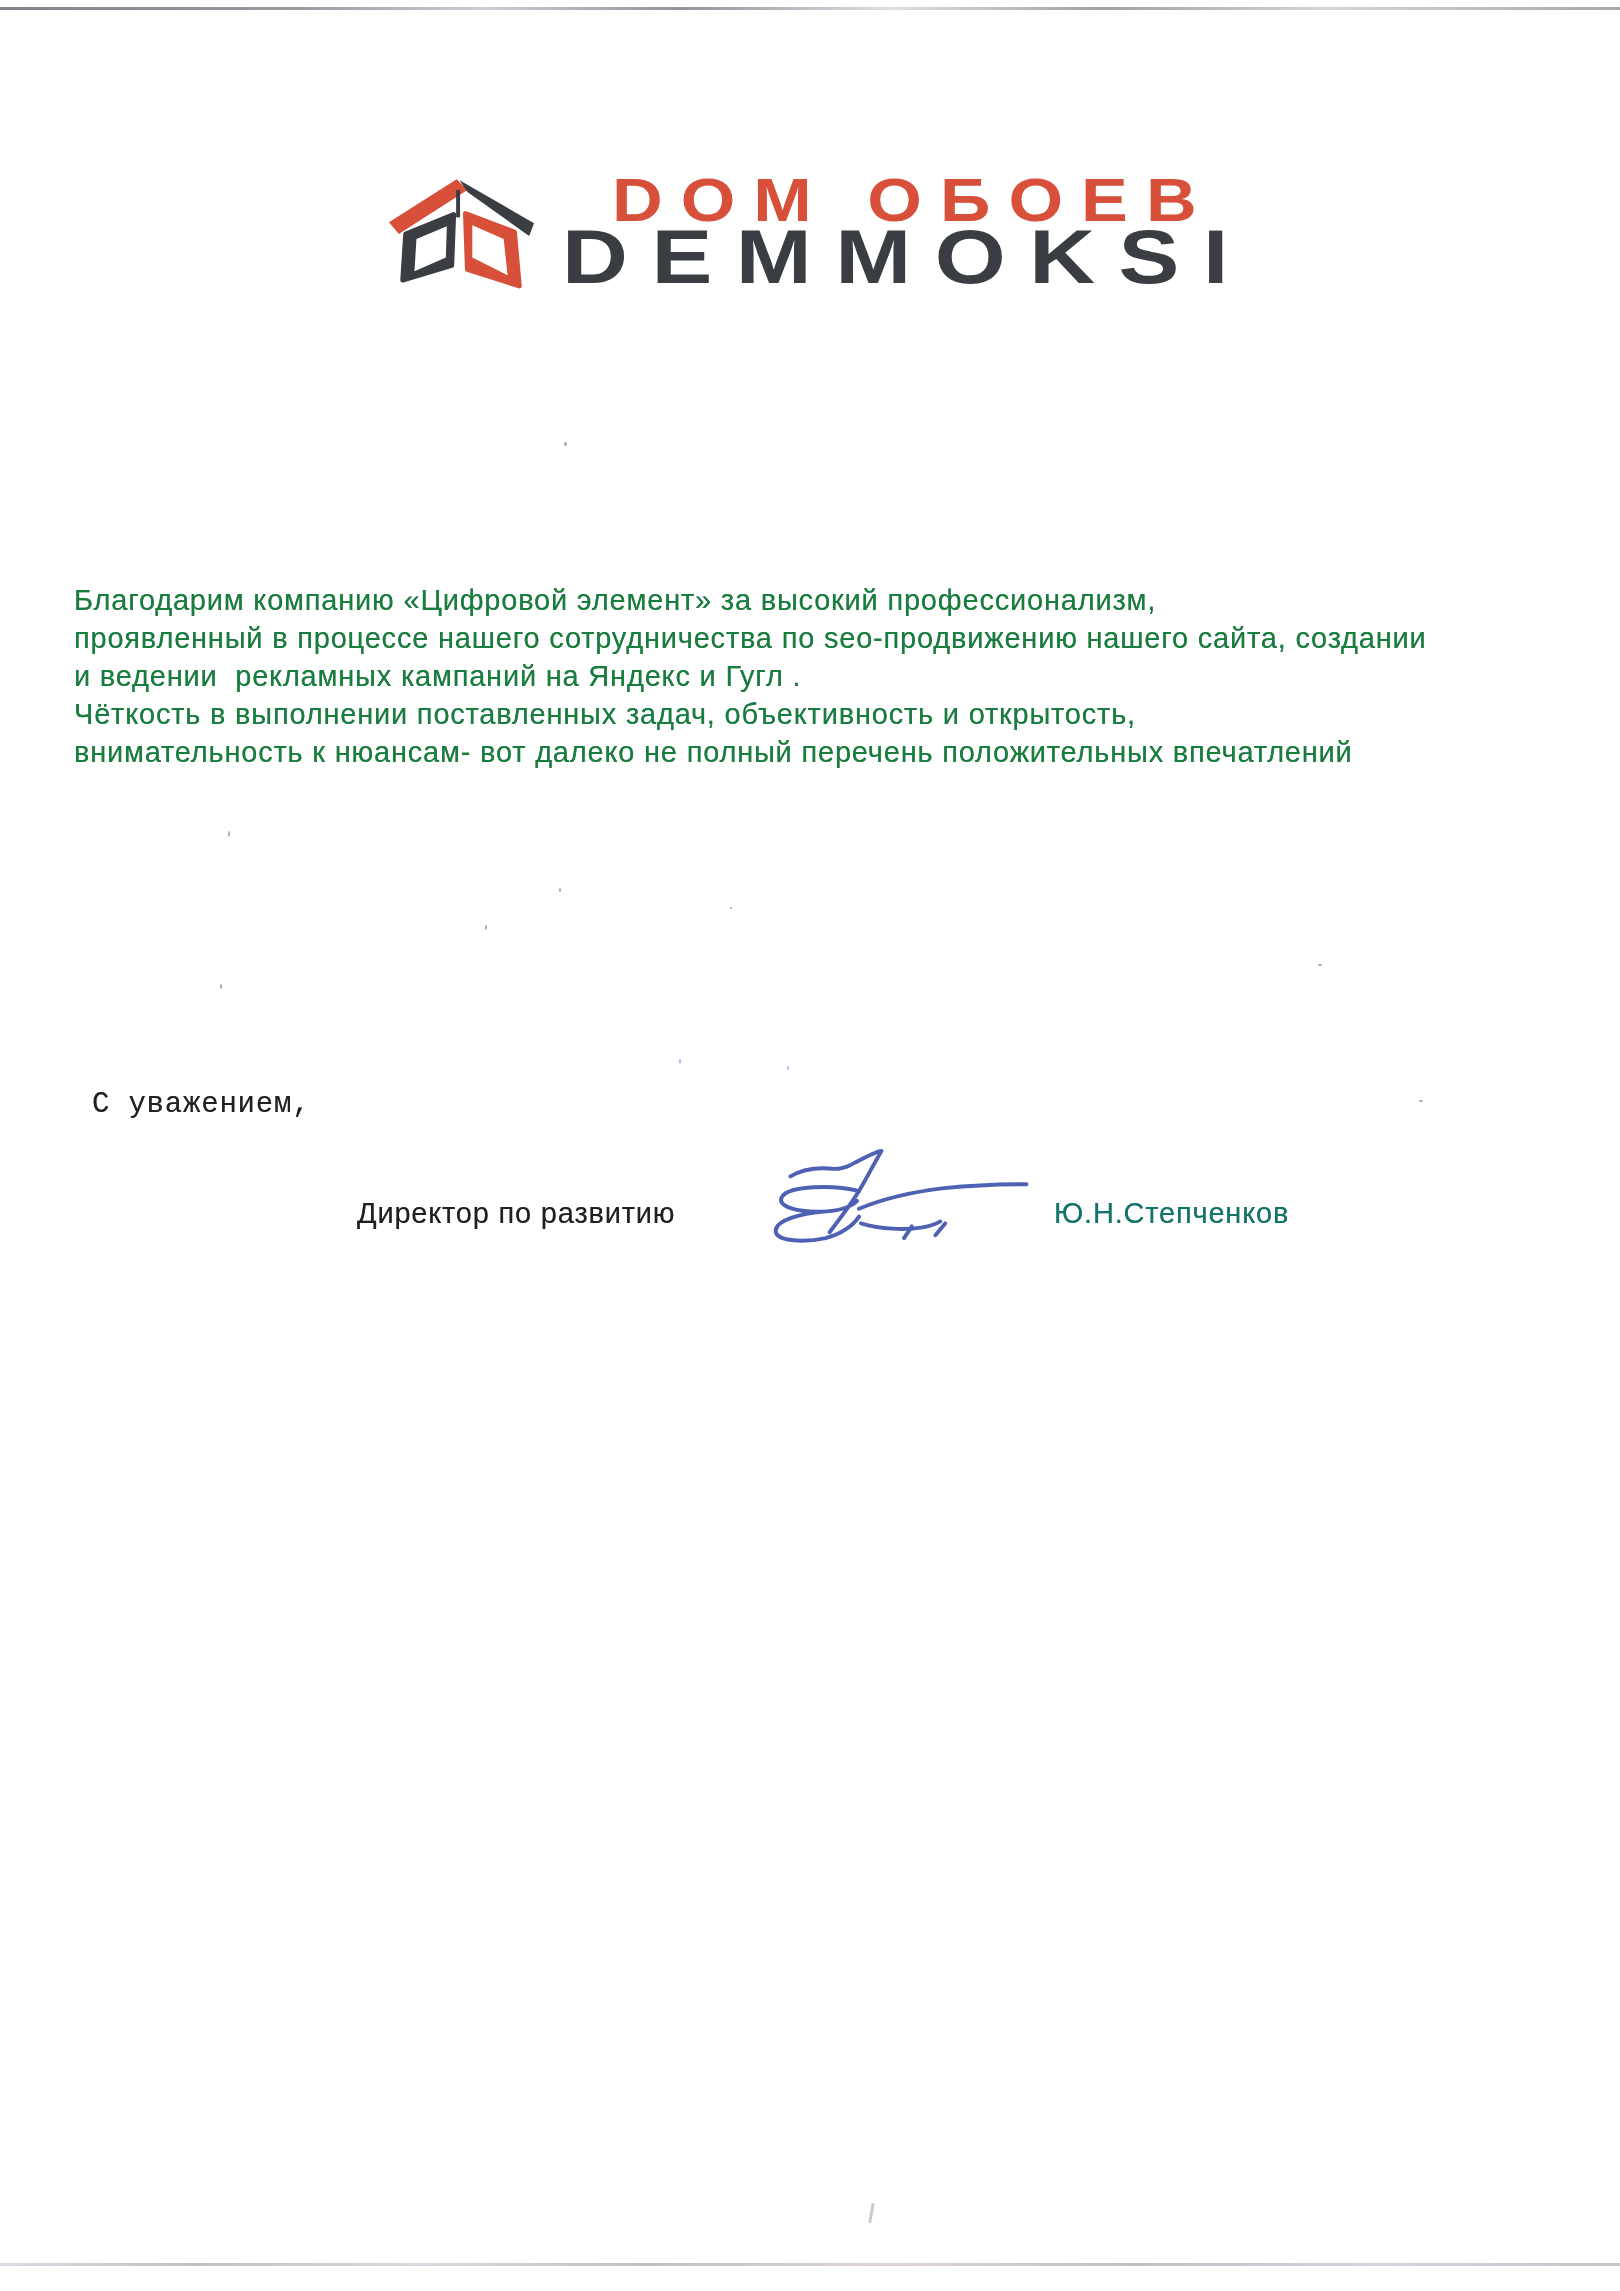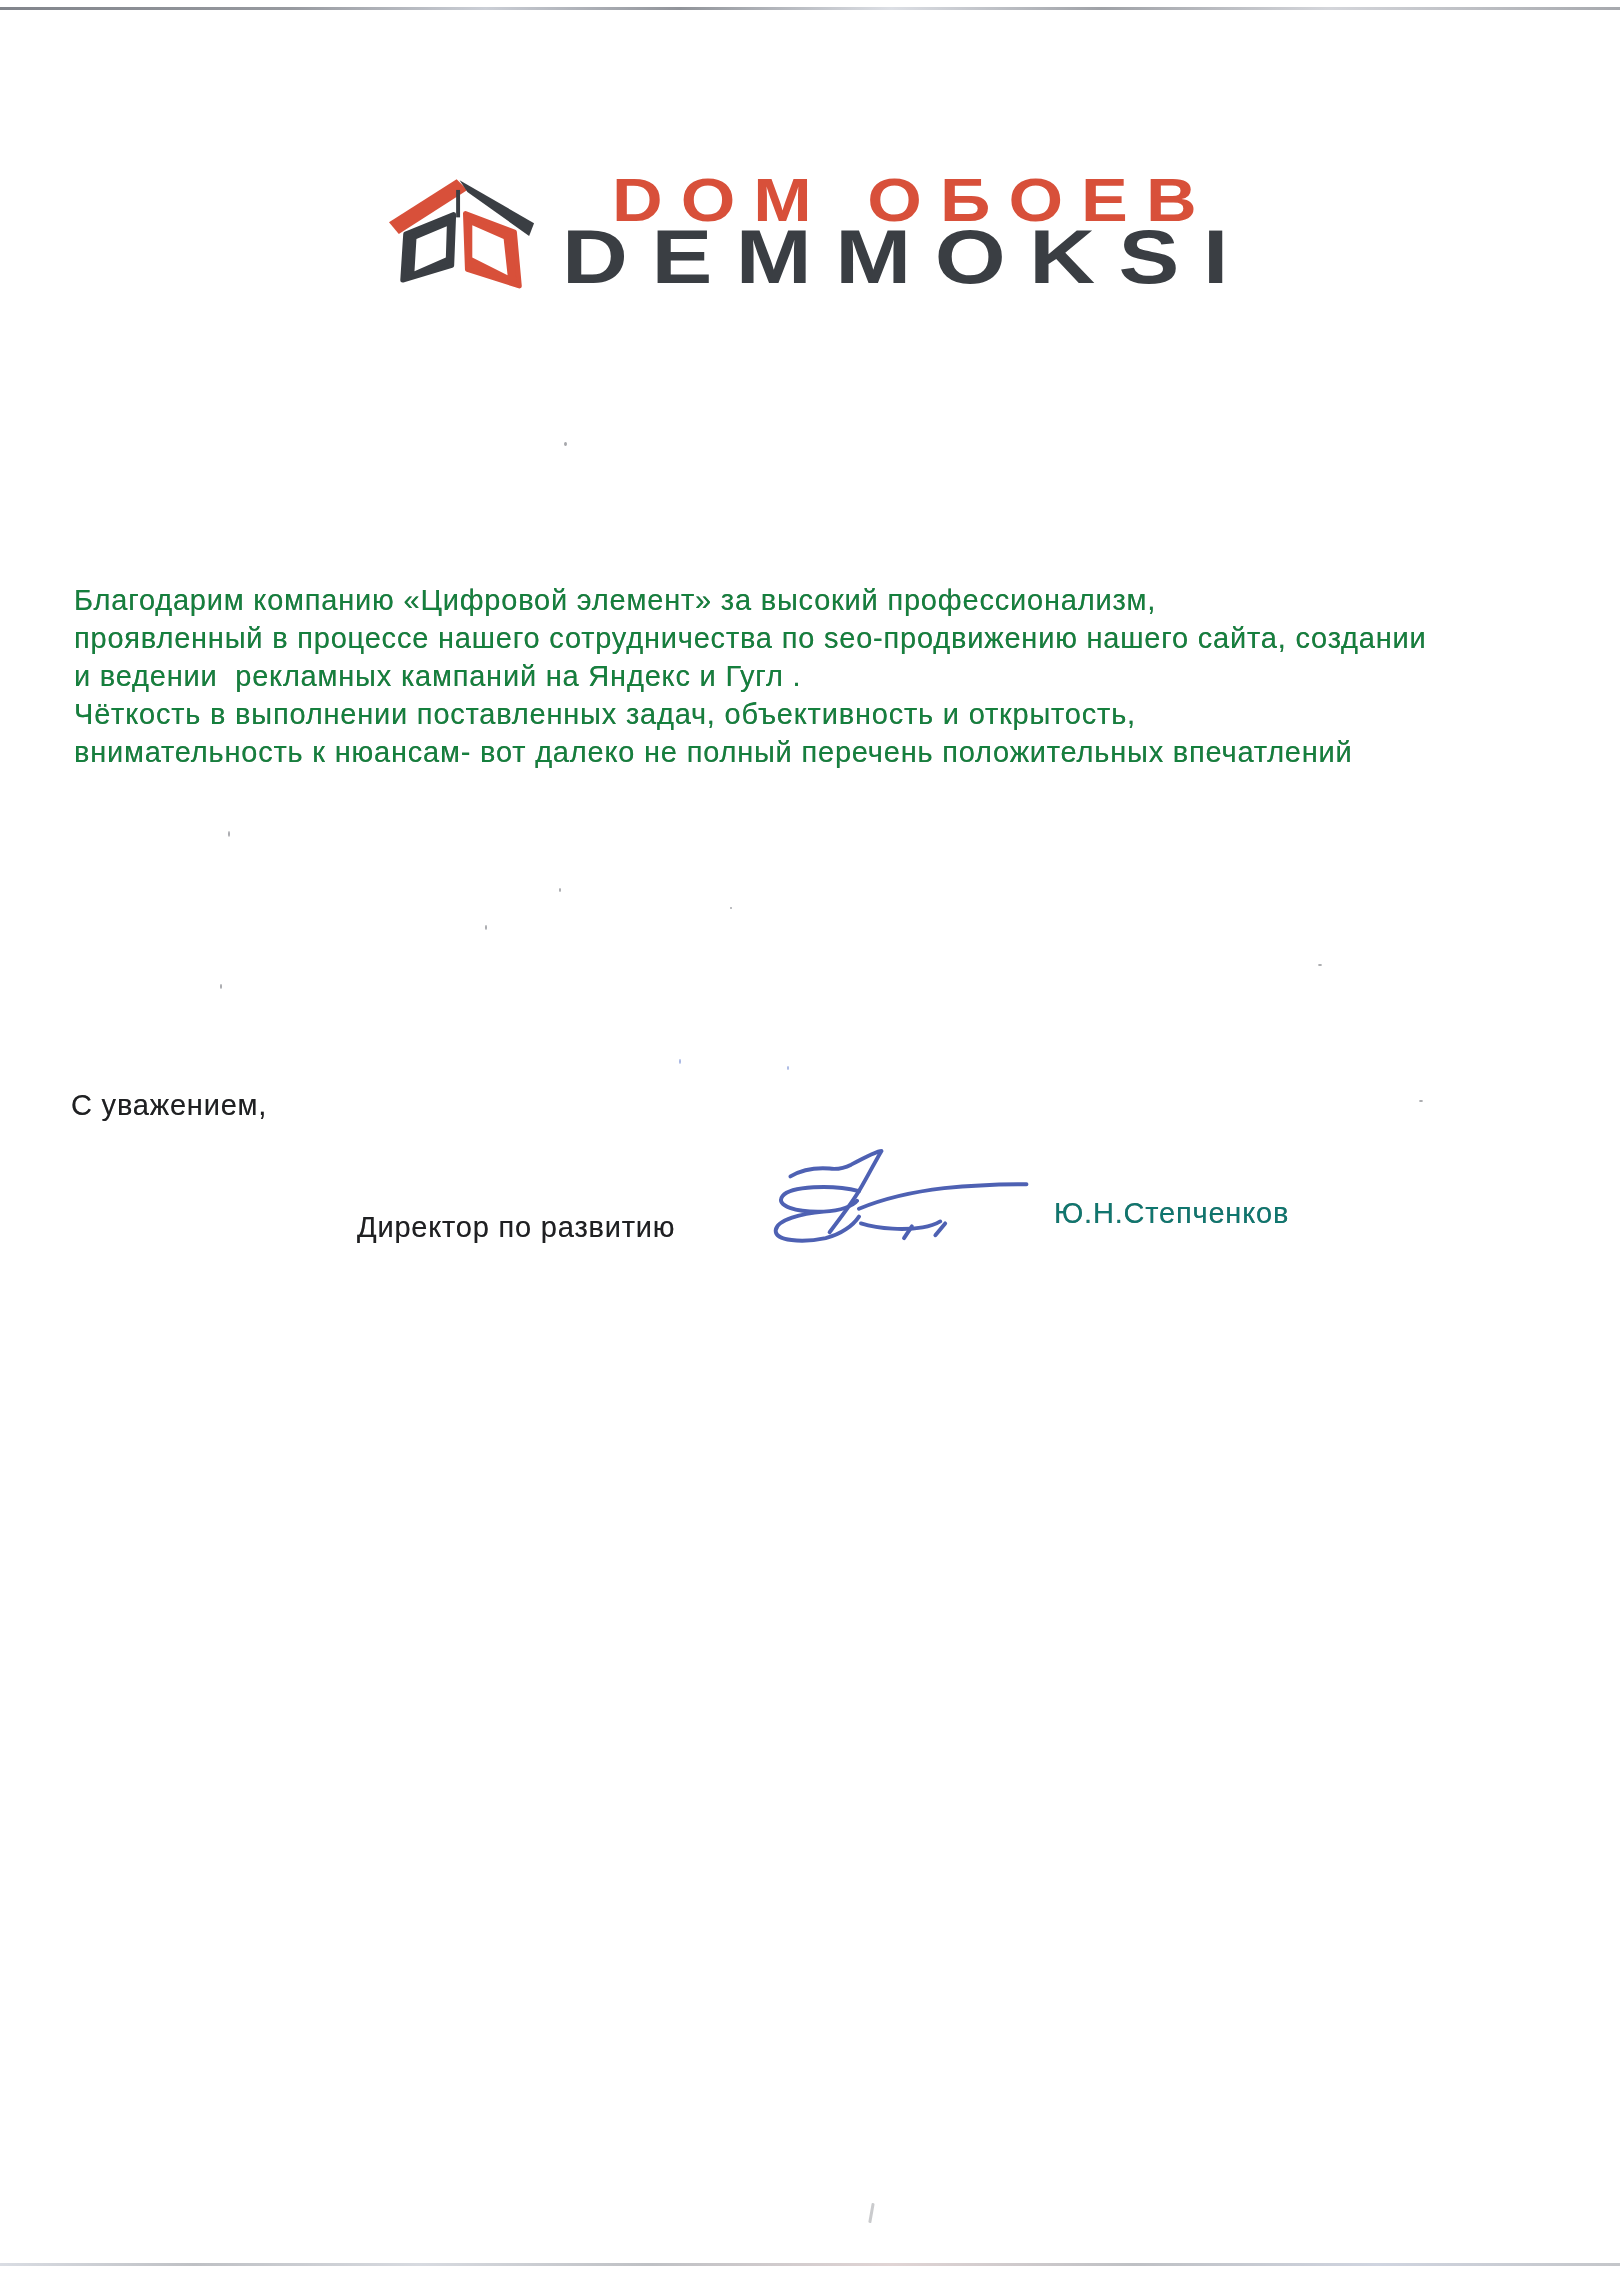--- a/index.html
+++ b/index.html
@@ -45,28 +45,28 @@
   }
   
   .body-text{
     position:absolute;left:74px;top:581px;
     font-size:29px;line-height:38px;letter-spacing:0.8px;
     color:#15803d;
     text-shadow:0 0 0.6px rgba(25,26,30,.55);
   }
   .body-text .line{white-space:pre;}
   .closing{
-    position:absolute;left:71px;top:1086px;
+    position:absolute;left:92px;top:1086px;
     font-size:29px;line-height:38px;letter-spacing:0.8px;color:#1F2022;
-    text-shadow:0 0 0.6px rgba(25,26,30,.55);white-space:pre;
+    text-shadow:0 0 0.6px rgba(25,26,30,.55);white-space:pre;font-family:Liberation Mono, monospace;
   }
   .signer-title{
     position:absolute;left:357px;top:1194px;
     font-size:29px;line-height:38px;letter-spacing:0.8px;color:#1F2022;
-    text-shadow:0 0 0.6px rgba(25,26,30,.55);white-space:pre;margin-top:14px;
+    text-shadow:0 0 0.6px rgba(25,26,30,.55);white-space:pre;
   }
   .signer-name{
     position:absolute;left:1054px;top:1194px;
     font-size:29px;line-height:38px;letter-spacing:0.8px;color:#0f766e;
     text-shadow:0 0 0.6px rgba(25,26,30,.55);white-space:pre;
   }
   .signature{position:absolute;left:763px;top:1137px;width:286px;height:116px;opacity:.92;}
 </style>
 </head>
 <body>

